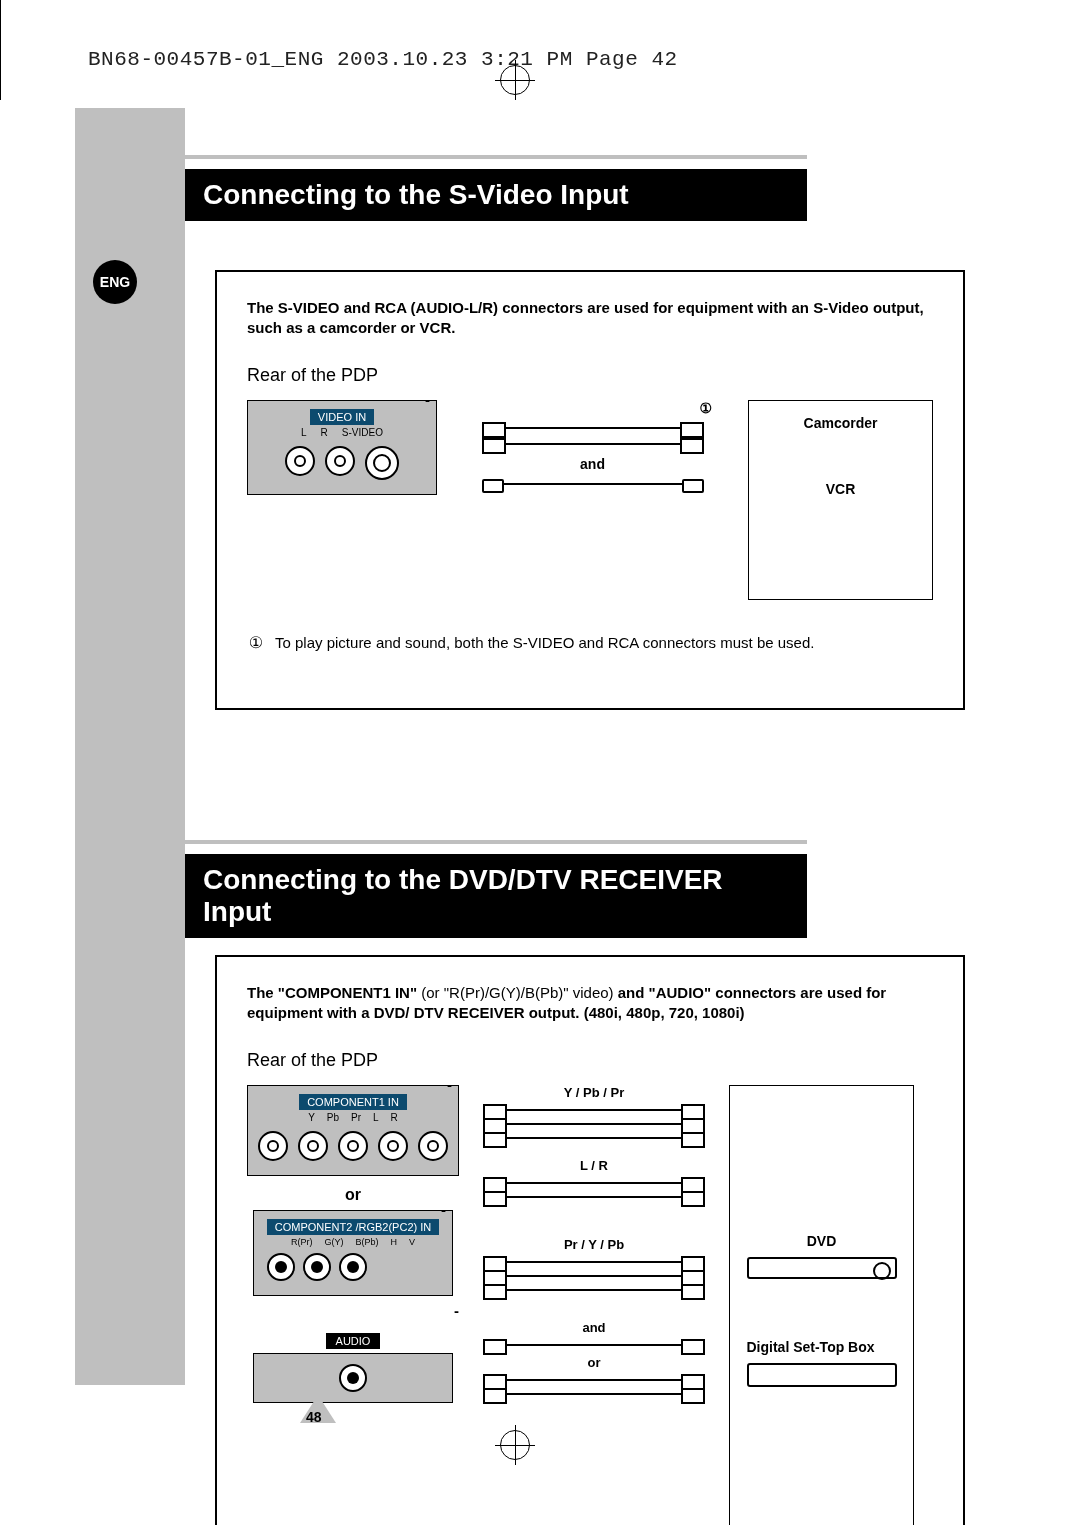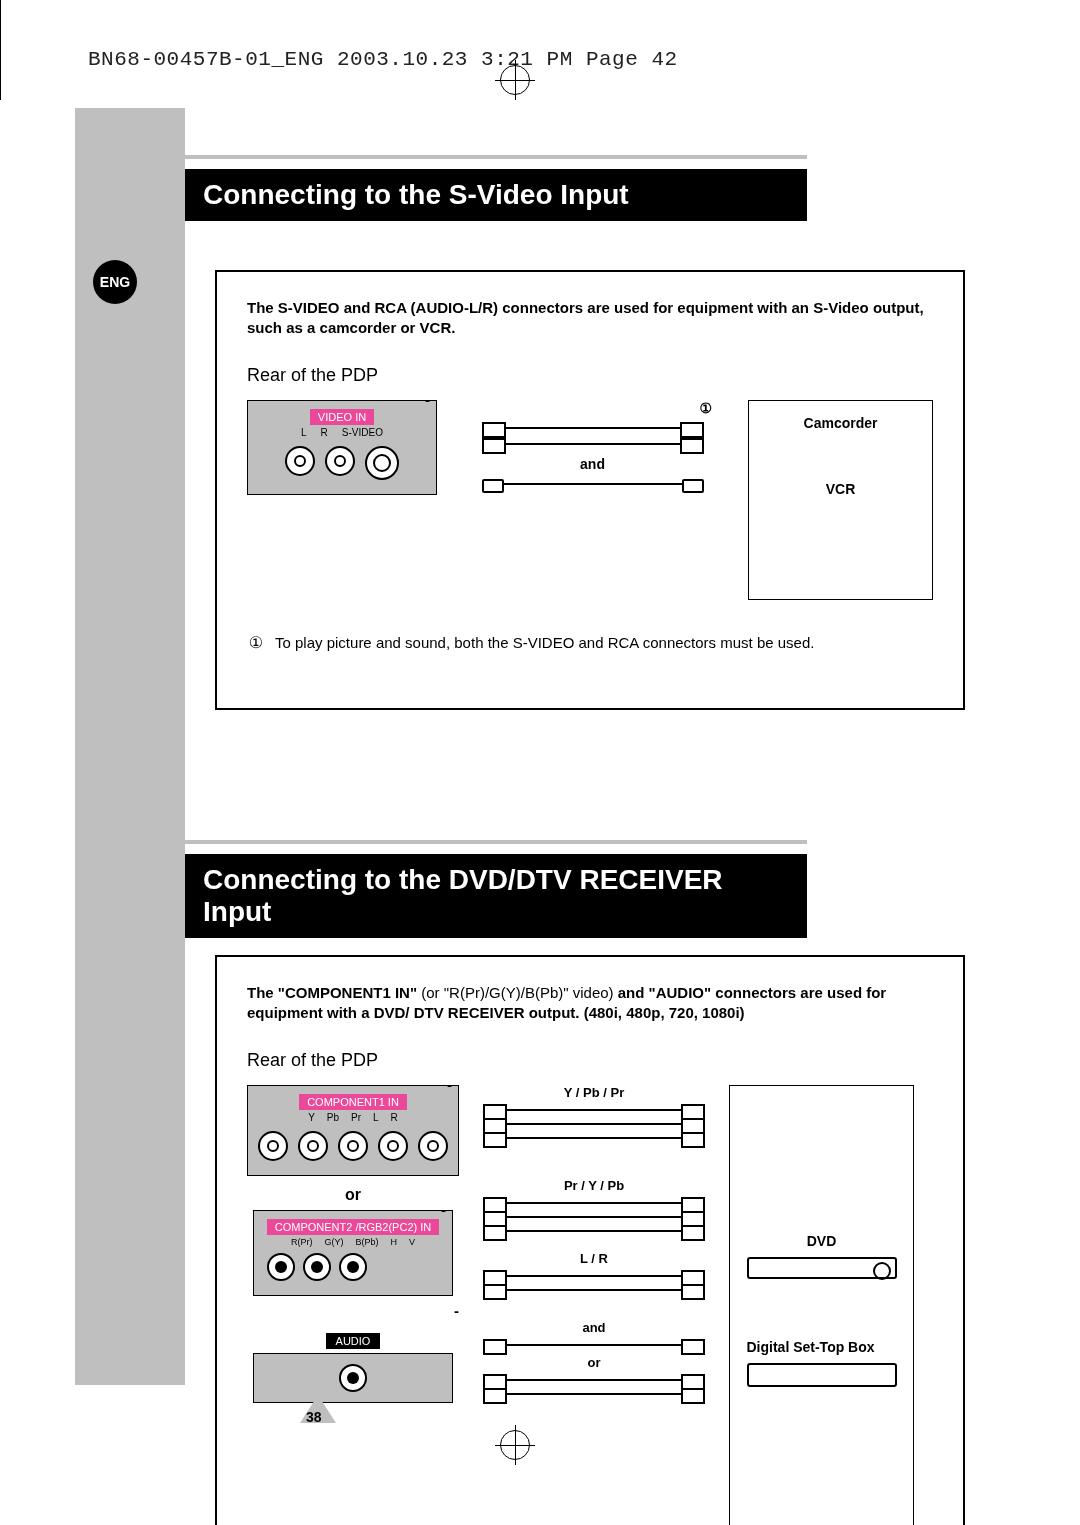--- a/index.html
+++ b/index.html
@@ -79,21 +79,21 @@
   .diagram-row {
     display:flex; gap:30px; margin-top:14px; align-items:flex-start;
   }
   .panel {
     background:#bfbfbf; border:1px solid #000;
     padding:8px 10px 14px 10px;
     display:flex; flex-direction:column; align-items:center;
     position:relative;
   }
   .panel .tag {
-    background:#ec4899; color:#fff; font-size:11px;
+    background:#0c4a6e; color:#fff; font-size:11px;
     padding:2px 8px; border-radius:0;
   }
   .panel .sub {
     font-size:10px; color:#000; margin-top:2px;
     display:flex; gap:14px;
   }
   .jacks { display:flex; gap:10px; margin-top:8px; }
   .jack {
     width:30px;height:30px;border-radius:50%;
     border:2px solid #000; background:#fff;
@@ -307,34 +307,34 @@
           <div class="wire">
               <div class="line"></div>
             </div>
           <div class="wire">
               <div class="line"></div>
             </div>
           <div class="wire">
               <div class="line"></div>
             </div>
         </div>
+        <div class="cable-group" style="margin-top:10px;">
+          <span class="lbl">L / R</span>
+          <div class="wire">
+              <div class="line"></div>
+            </div>
+          <div class="wire">
+              <div class="line"></div>
+            </div>
+        </div>
         <div class="cable-group" style="margin-top:30px;">
           <span class="lbl">Pr / Y / Pb</span>
           <div class="wire">
               <div class="line"></div>
             </div>
-          <div class="wire">
-              <div class="line"></div>
-            </div>
-          <div class="wire">
-              <div class="line"></div>
-            </div>
-        </div>
-        <div class="cable-group" style="margin-top:10px;">
-          <span class="lbl">L / R</span>
           <div class="wire">
               <div class="line"></div>
             </div>
           <div class="wire">
               <div class="line"></div>
             </div>
         </div>
         <div class="cable-group" style="margin-top:20px;">
           <span class="lbl">and</span>
           <div class="wire">
@@ -357,15 +357,15 @@
         </div>
         <div style="display:flex;flex-direction:column;align-items:flex-start;gap:8px;">
           <span>Digital Set-Top Box</span>
           <div class="stb-unit"></div>
         </div>
       </div>
     </div>
   </div>
 
   <div class="page-num-tri"></div>
-  <div class="page-num">38</div>
+  <div class="page-num">48</div>
 
 </div>
 
 </body></html>

